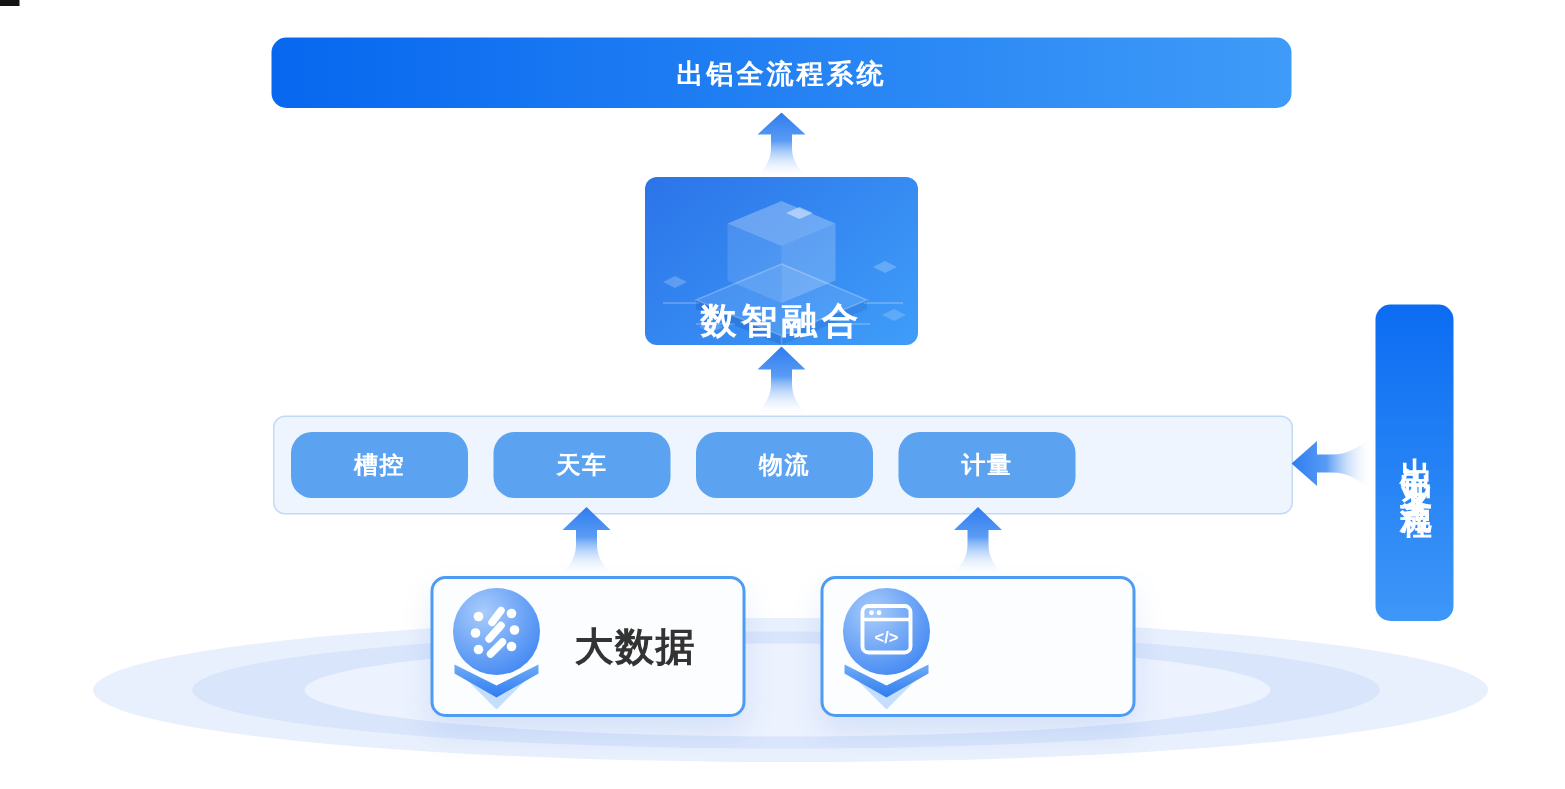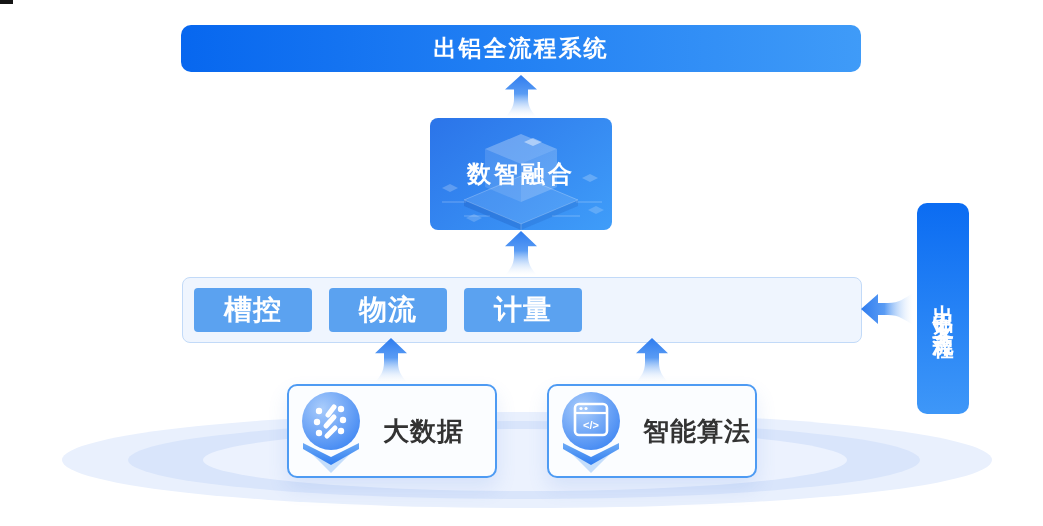--- a/index.html
+++ b/index.html
@@ -16,45 +16,45 @@
   .ellipse-inner { left:203px; top:429px; width:644px; height:62px; background:#ECF2FE; }
 
   .corner-mark { position:absolute; left:0; top:0; width:13px; height:4px; background:#141414; }
 
   
   .banner {
     position:absolute; left:181px; top:25px; width:680px; height:47px;
     border-radius:10px;
     background:linear-gradient(90deg,#0767EF 0%,#3F9BF8 100%);
     display:flex; align-items:center; justify-content:center;
-    color:#ffffff; font-size:23px; font-weight:bold; letter-spacing:2px;
+    color:#ffffff; font-size:18px; font-weight:bold; letter-spacing:2px;
   }
 
   
   .fusion {
     position:absolute; left:430px; top:118px; width:182px; height:112px;
     border-radius:8px; overflow:hidden;
     background:linear-gradient(140deg,#2B74E9 0%,#3F9DF9 100%);
-    display:flex; align-items:center; justify-content:center;
+    display:flex; align-items:flex-end; justify-content:center;
   }
   .fusion .art { position:absolute; left:0; top:0; width:182px; height:112px; }
   .fusion .label {
     position:relative; color:#ffffff; font-size:24px; font-weight:bold; letter-spacing:3px;
   }
 
   
   .row-box {
     position:absolute; left:182px; top:277px; width:680px; height:66px;
     background:#EFF5FE; border:1px solid #C2DAF8; border-radius:8px;
     display:flex; align-items:center; padding:0 11px; gap:17px;
   }
   .chip {
-    width:118px; height:44px; border-radius:4px; background:#5BA2F0;
+    width:118px; height:44px; border-radius:14px; background:#5BA2F0;
     display:flex; align-items:center; justify-content:center;
-    color:#ffffff; font-size:28px; font-weight:bold; letter-spacing:1px; flex:0 0 auto;
+    color:#ffffff; font-size:16px; font-weight:bold; letter-spacing:1px; flex:0 0 auto;
   }
 
   
   .side-label {
     position:absolute; left:917px; top:203px; width:52px; height:211px;
     border-radius:10px;
     background:linear-gradient(180deg,#0B6CF2 0%,#3E97F8 100%);
     display:flex; align-items:center; justify-content:center;
     color:#ffffff; font-size:21px; font-weight:bold;
     writing-mode:vertical-rl; text-orientation:upright; letter-spacing:7px;
@@ -145,20 +145,23 @@
 
   <svg class="arrow-up a2" viewBox="0 0 36 46" preserveAspectRatio="none">
     <path d="M18 0 L34 16 H25 V26 C25 35 29 40 33.5 46 H2.5 C7 40 11 35 11 26 V16 H2 Z" fill="url(#gradArrowUp)"></path>
   </svg>
 
   <div class="row-box">
     <div class="chip">
       <span>槽控</span>
     </div>
     <div class="chip">
+      <span>天车</span>
+    </div>
+    <div class="chip">
       <span>物流</span>
     </div>
     <div class="chip">
       <span>计量</span>
     </div>
   </div>
 
   <svg class="arrow-left" viewBox="0 0 52 38" preserveAspectRatio="none">
     <path d="M0 19 L17 4 V13 H27 C38 13 44 8 52 3 V35 C44 30 38 25 27 25 H17 V34 Z" fill="url(#gradArrowLeft)"></path>
   </svg>
@@ -202,16 +205,15 @@
       <path d="M12 54 L40 68 L68 54 L68 60 L40 76 L12 60 Z" fill="url(#gradChev)"></path>
       <circle cx="40" cy="32" r="29" fill="url(#gradSphere)"></circle>
       <g>
         <rect x="24" y="15" width="32" height="31" rx="4" fill="none" stroke="#ffffff" stroke-width="2.6"></rect>
         <line x1="24" y1="24" x2="56" y2="24" stroke="#ffffff" stroke-width="2.2"></line>
         <circle cx="30" cy="19.5" r="1.6" fill="#ffffff"></circle>
         <circle cx="35" cy="19.5" r="1.6" fill="#ffffff"></circle>
         <text x="40" y="39.5" text-anchor="middle" fill="#ffffff" font-family="Liberation Sans, sans-serif" font-size="11" font-weight="bold">&lt;/&gt;</text>
       </g>
     </svg>
-    <span class="label">智能算法</span>
   </div>
 
 </div>
 
 </body></html>

